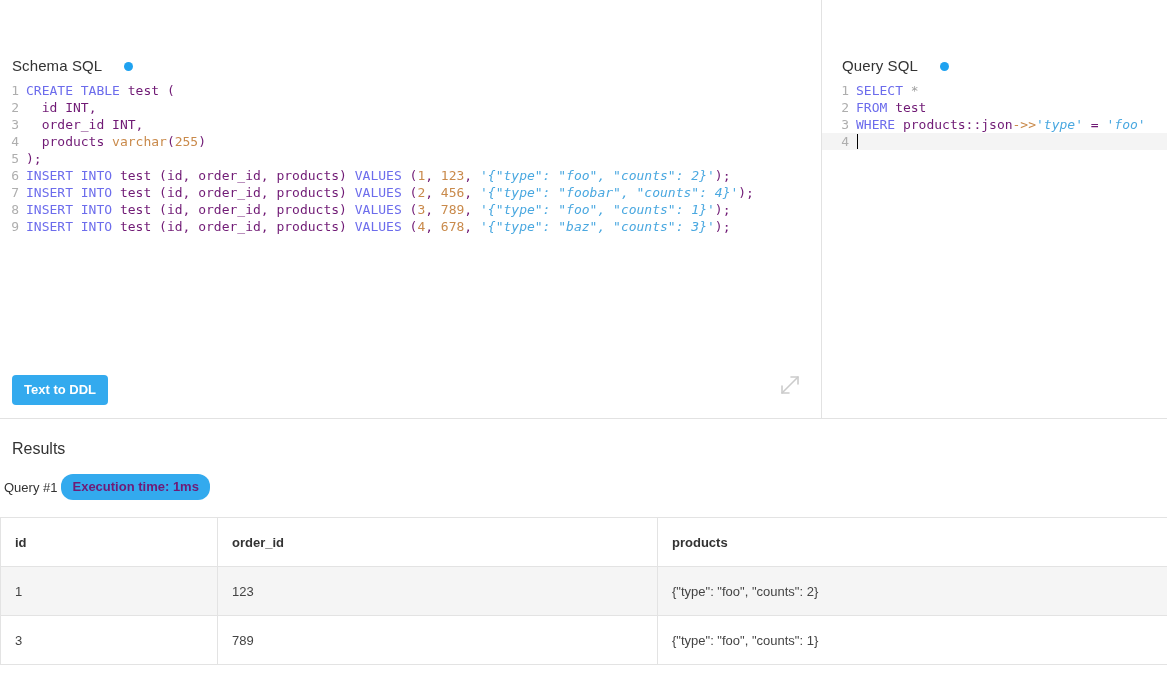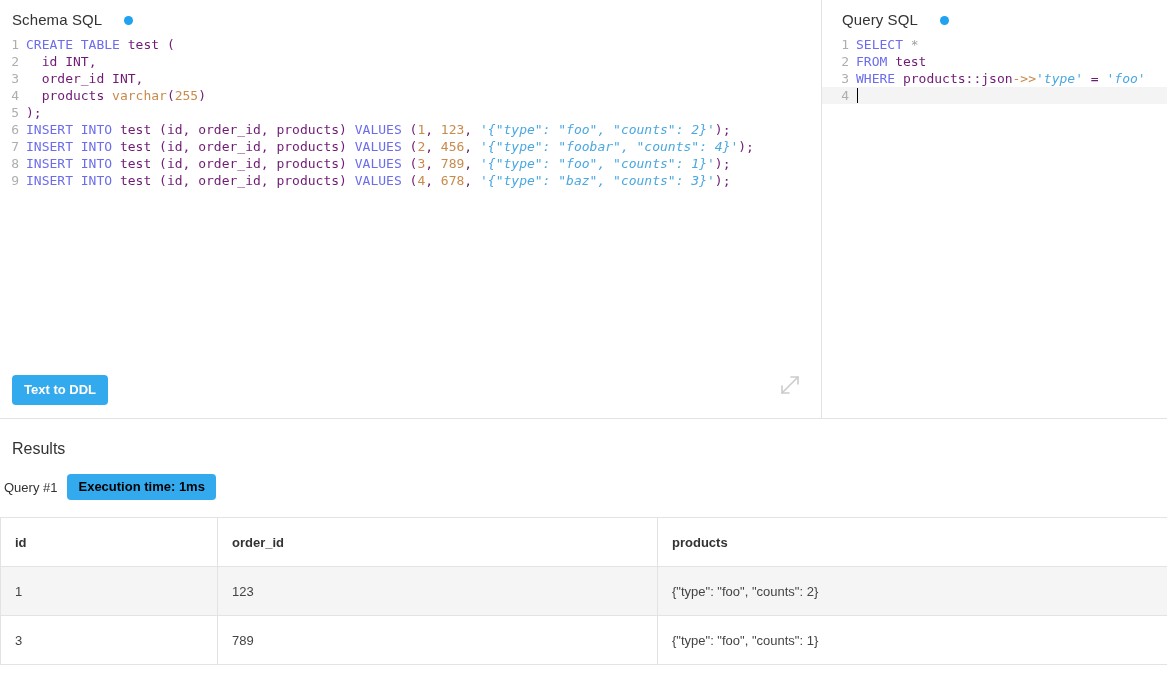--- a/index.html
+++ b/index.html
@@ -36,20 +36,21 @@
   }
 
   .pane-title {
     font-size: 15px;
     color: #333333;
     padding: 11px 0 0 12px;
     display: flex;
     align-items: center;
     gap: 22px;
     letter-spacing: .1px;
+    margin-top: 46px;
   }
   .pane-query .pane-title { padding-left: 20px; }
   .title-dot {
     width: 9px;
     height: 9px;
     border-radius: 50%;
     background: #1fa2f0;
     display: inline-block;
     position: relative;
     top: 1px;
@@ -131,34 +132,34 @@
     padding: 0 0 0 0;
   }
   .results-title {
     font-size: 16px;
     color: #333333;
     padding: 21px 0 0 12px;
   }
   .results-meta {
     display: flex;
     align-items: center;
-    gap: 10px;
+    gap: 4px;
     padding: 16px 0 0 2px;
   }
   .query-label {
     font-size: 13px;
     color: #333333;
     padding-left: 2px;
   }
   .badge {
     background: #33aaee;
-    color: #000000;
+    color: #701a75;
     font-size: 13px;
     font-weight: bold;
-    border-radius: 4px;
+    border-radius: 12px;
     padding: 6px 11px;
     line-height: 14px;
     white-space: nowrap;
   }
 
   table.result-table {
     margin-top: 17px;
     border-collapse: collapse;
     width: 1167px;
     table-layout: fixed;

